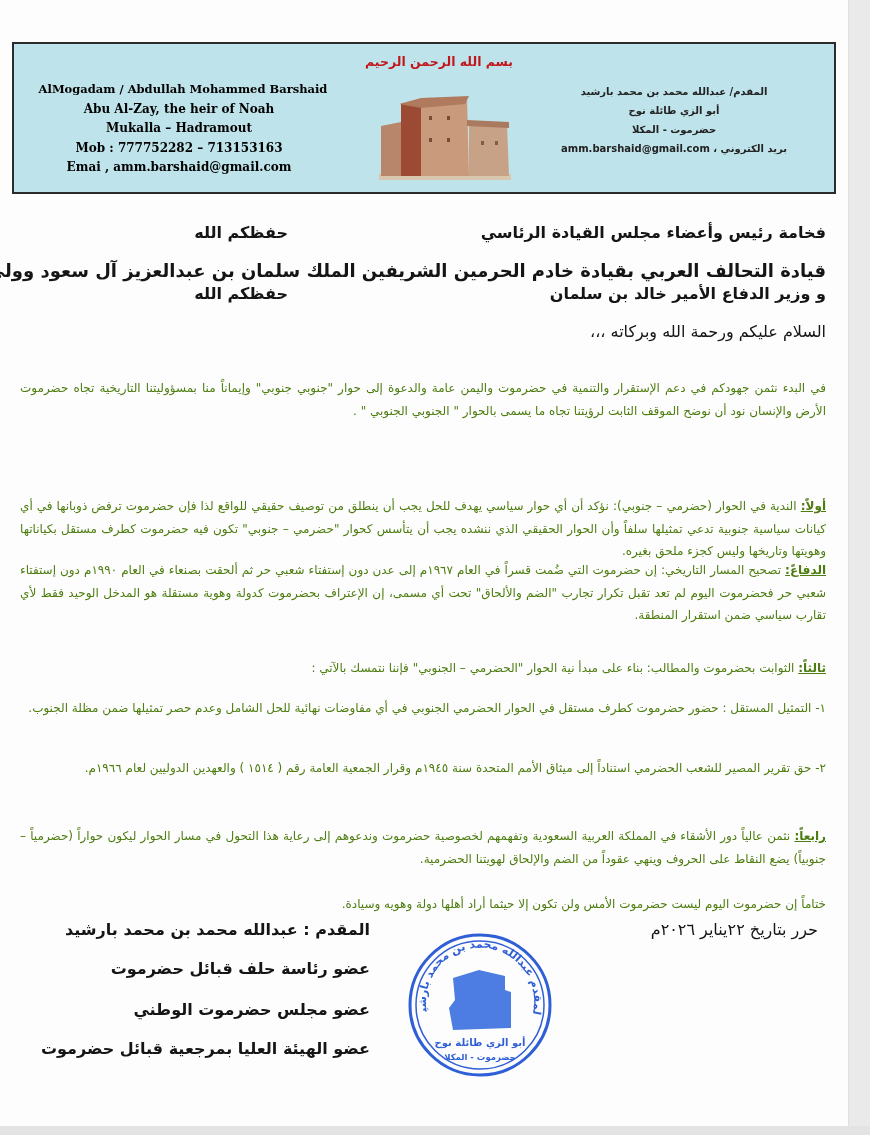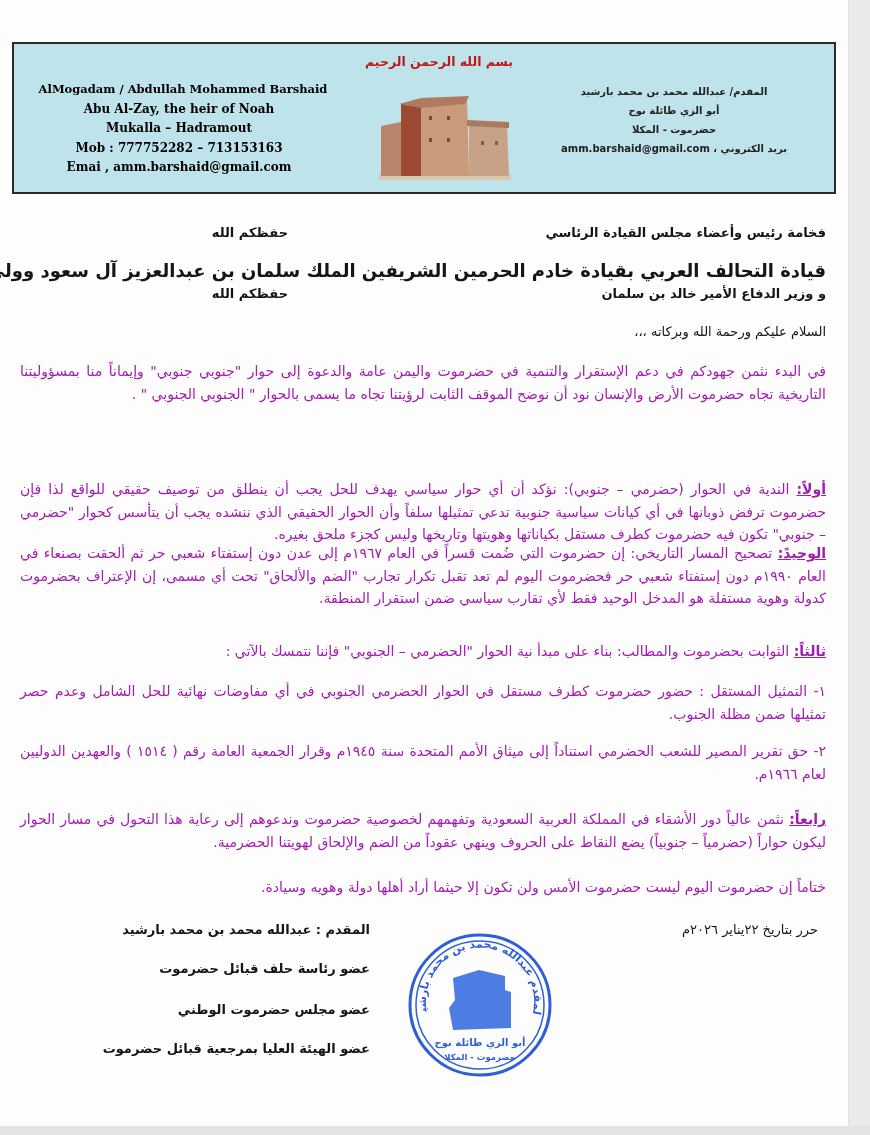--- a/index.html
+++ b/index.html
@@ -47,27 +47,27 @@
     position: absolute; left: 340px; top: 10px; width: 170px; text-align: center;
     direction: rtl; color: #c0171c; font-weight: bold; font-size: 12.5px;
   }
   .castle {
     position: absolute; left: 355px; top: 42px; width: 150px; height: 96px;
   }
   
   .doc { position: absolute; left: 0; top: 0; width: 848px; height: 1135px; direction: rtl; }
   .t {
     position: absolute; direction: rtl; text-align: right;
-    font-weight: bold; font-size: 13px; line-height: 23px; color: #151515;
+    font-weight: bold; font-size: 16px; line-height: 23px; color: #151515;
     white-space: nowrap;
   }
   .p {
     position: absolute; direction: rtl; text-align: justify; text-align-last: right;
-    font-size: 14px; line-height: 22.5px; color: #a21caf;
-    right: 16px; width: 810px;
+    font-size: 12px; line-height: 22.5px; color: #4d7c0f;
+    right: 16px; width: 810px; margin-top: 17px;
   }
   .u { text-decoration: underline; font-weight: bold; }
   .stamp { position: absolute; left: 405px; top: 930px; width: 150px; height: 150px; }
 </style>
 </head>
 <body>
 
 <div class="page"></div>
 <div class="right-gutter"></div>
 <div class="bottom-bar"></div>
@@ -120,21 +120,21 @@
 
   <div class="t" style="right:22px; top:320px; font-weight:normal;">السلام عليكم ورحمة الله وبركاته ،،،</div>
 
   <div class="p" style="top:360px; right:22px; width:806px;">في البدء نثمن جهودكم في دعم الإستقرار والتنمية في حضرموت واليمن عامة والدعوة إلى حوار "جنوبي جنوبي" وإيماناً منا بمسؤوليتنا التاريخية تجاه حضرموت الأرض والإنسان نود أن نوضح الموقف الثابت لرؤيتنا تجاه ما يسمى بالحوار " الجنوبي الجنوبي " .</div>
 
   <div class="p" style="top:478px; right:22px; width:806px;">
     <span class="u">أولاً:</span><span> الندية في الحوار (حضرمي – جنوبي): نؤكد أن أي حوار سياسي يهدف للحل يجب أن ينطلق من توصيف حقيقي للواقع لذا فإن حضرموت ترفض ذوبانها في أي كيانات سياسية جنوبية تدعي تمثيلها سلفاً وأن الحوار الحقيقي الذي ننشده يجب أن يتأسس كحوار "حضرمي – جنوبي" تكون فيه حضرموت كطرف مستقل بكياناتها وهويتها وتاريخها وليس كجزء ملحق بغيره.</span>
   </div>
 
   <div class="p" style="top:542px; right:22px; width:806px;">
-    <span class="u">الوحيدً:</span><span> تصحيح المسار التاريخي: إن حضرموت التي ضُمت قسراً في العام ١٩٦٧م إلى عدن دون إستفتاء شعبي حر ثم ألحقت بصنعاء في العام ١٩٩٠م دون إستفتاء شعبي حر فحضرموت اليوم لم تعد تقبل تكرار تجارب "الضم والألحاق" تحت أي مسمى، إن الإعتراف بحضرموت كدولة وهوية مستقلة هو المدخل الوحيد فقط لأي تقارب سياسي ضمن استقرار المنطقة.</span>
+    <span class="u">الدفاعً:</span><span> تصحيح المسار التاريخي: إن حضرموت التي ضُمت قسراً في العام ١٩٦٧م إلى عدن دون إستفتاء شعبي حر ثم ألحقت بصنعاء في العام ١٩٩٠م دون إستفتاء شعبي حر فحضرموت اليوم لم تعد تقبل تكرار تجارب "الضم والألحاق" تحت أي مسمى، إن الإعتراف بحضرموت كدولة وهوية مستقلة هو المدخل الوحيد فقط لأي تقارب سياسي ضمن استقرار المنطقة.</span>
   </div>
 
   <div class="p" style="top:640px; right:22px; width:806px;">
     <span class="u">ثالثاً:</span><span> الثوابت بحضرموت والمطالب: بناء على مبدأ نية الحوار "الحضرمي – الجنوبي" فإننا نتمسك بالآتي :</span>
   </div>
 
   <div class="p" style="top:680px; right:22px; width:806px;">١- التمثيل المستقل : حضور حضرموت كطرف مستقل في الحوار الحضرمي الجنوبي في أي مفاوضات نهائية للحل الشامل وعدم حصر تمثيلها ضمن مظلة الجنوب.</div>
   <div class="p" style="top:740px; right:22px; width:806px;">٢- حق تقرير المصير للشعب الحضرمي استناداً إلى ميثاق الأمم المتحدة سنة ١٩٤٥م وقرار الجمعية العامة رقم ( ١٥١٤ ) والعهدين الدوليين لعام ١٩٦٦م.</div>
 
   <div class="p" style="top:808px; right:22px; width:806px;">

